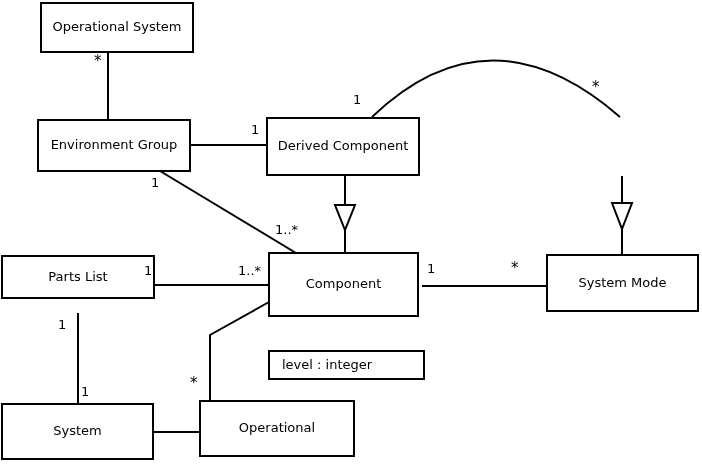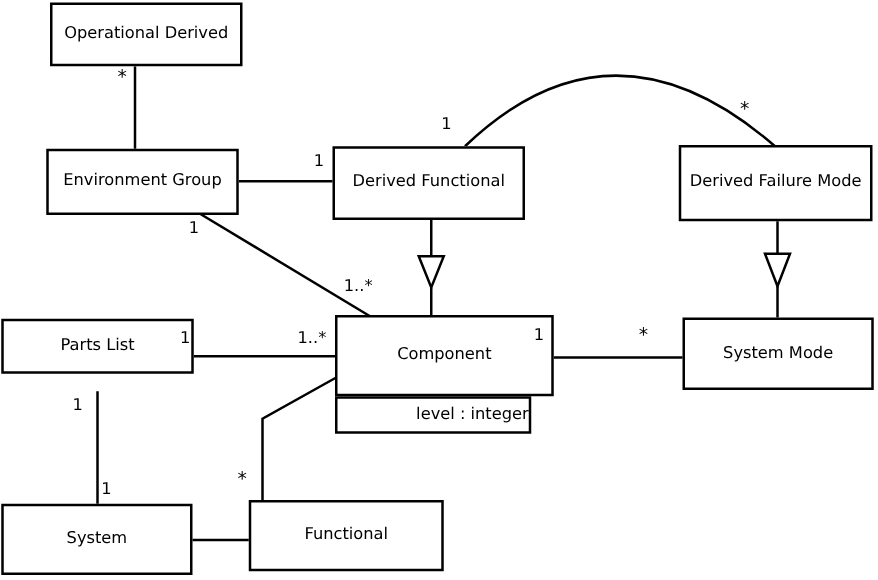--- a/index.html
+++ b/index.html
@@ -29,22 +29,23 @@
     border: 2px solid #000000;
     display: flex;
     align-items: center;
     justify-content: center;
     font-size: 13px;
     line-height: 1.15;
     z-index: 2;
     white-space: nowrap;
   }
   .attr-box {
-    justify-content: flex-end;
-    padding-left: 28px;
+    justify-content: flex-start;
+    padding-left: 12px;
+    margin-top: 33px;
   }
   .mult {
     position: absolute;
     font-size: 13px;
     line-height: 1;
     z-index: 3;
     white-space: nowrap;
   }
   .mult.star {
     font-size: 15px;
@@ -72,56 +73,53 @@
 
       <path d="M154 285 H270"></path>
       <path d="M422 286 H548"></path>
       <path d="M78 313 V404"></path>
       <path d="M153 432 H200"></path>
       <path d="M269 302 L210 335 V402"></path>
     </g>
   </svg>
 
   <div class="uml-box" style="left:40px; top:2px; width:154px; height:51px;">
-    <span>Operational Derived</span>
+    <span>Operational System</span>
   </div>
 
   <div class="uml-box" style="left:37px; top:119px; width:154px; height:53px;">
     <span>Environment Group</span>
   </div>
 
   <div class="uml-box" style="left:266px; top:117px; width:154px; height:59px;">
-    <span>Derived Functional</span>
+    <span>Derived Component</span>
   </div>
 
-  <div class="uml-box" style="left:543px; top:116px; width:155px; height:61px;">
-    <span>Derived Failure Mode</span>
-  </div>
 
   <div class="uml-box" style="left:1px; top:255px; width:154px; height:44px;">
     <span>Parts List</span>
   </div>
 
-  <div class="uml-box" style="left:268px; top:252px; width:175px; height:65px;">
+  <div class="uml-box" style="left:268px; top:252px; width:151px; height:65px;">
     <span>Component</span>
   </div>
   <div class="uml-box attr-box" style="left:268px; top:317px; width:157px; height:30px;">
     <span>level : integer</span>
   </div>
 
   <div class="uml-box" style="left:546px; top:254px; width:153px; height:58px;">
     <span>System Mode</span>
   </div>
 
   <div class="uml-box" style="left:1px; top:403px; width:153px; height:57px;text-align:right;">
     <span>System</span>
   </div>
 
   <div class="uml-box" style="left:199px; top:400px; width:156px; height:57px;">
-    <span>Functional</span>
+    <span>Operational</span>
   </div>
 
   <span class="mult star" style="left:94px; top:54px;">*</span>
   <span class="mult" style="left:251px; top:123px;">1</span>
   <span class="mult" style="left:353px; top:93px;">1</span>
   <span class="mult star" style="left:592px; top:80px;">*</span>
   <span class="mult" style="left:151px; top:176px;">1</span>
   <span class="mult" style="left:275px; top:223px;">1..*</span>
   <span class="mult" style="left:144px; top:264px;">1</span>
   <span class="mult" style="left:238px; top:264px;">1..*</span>

